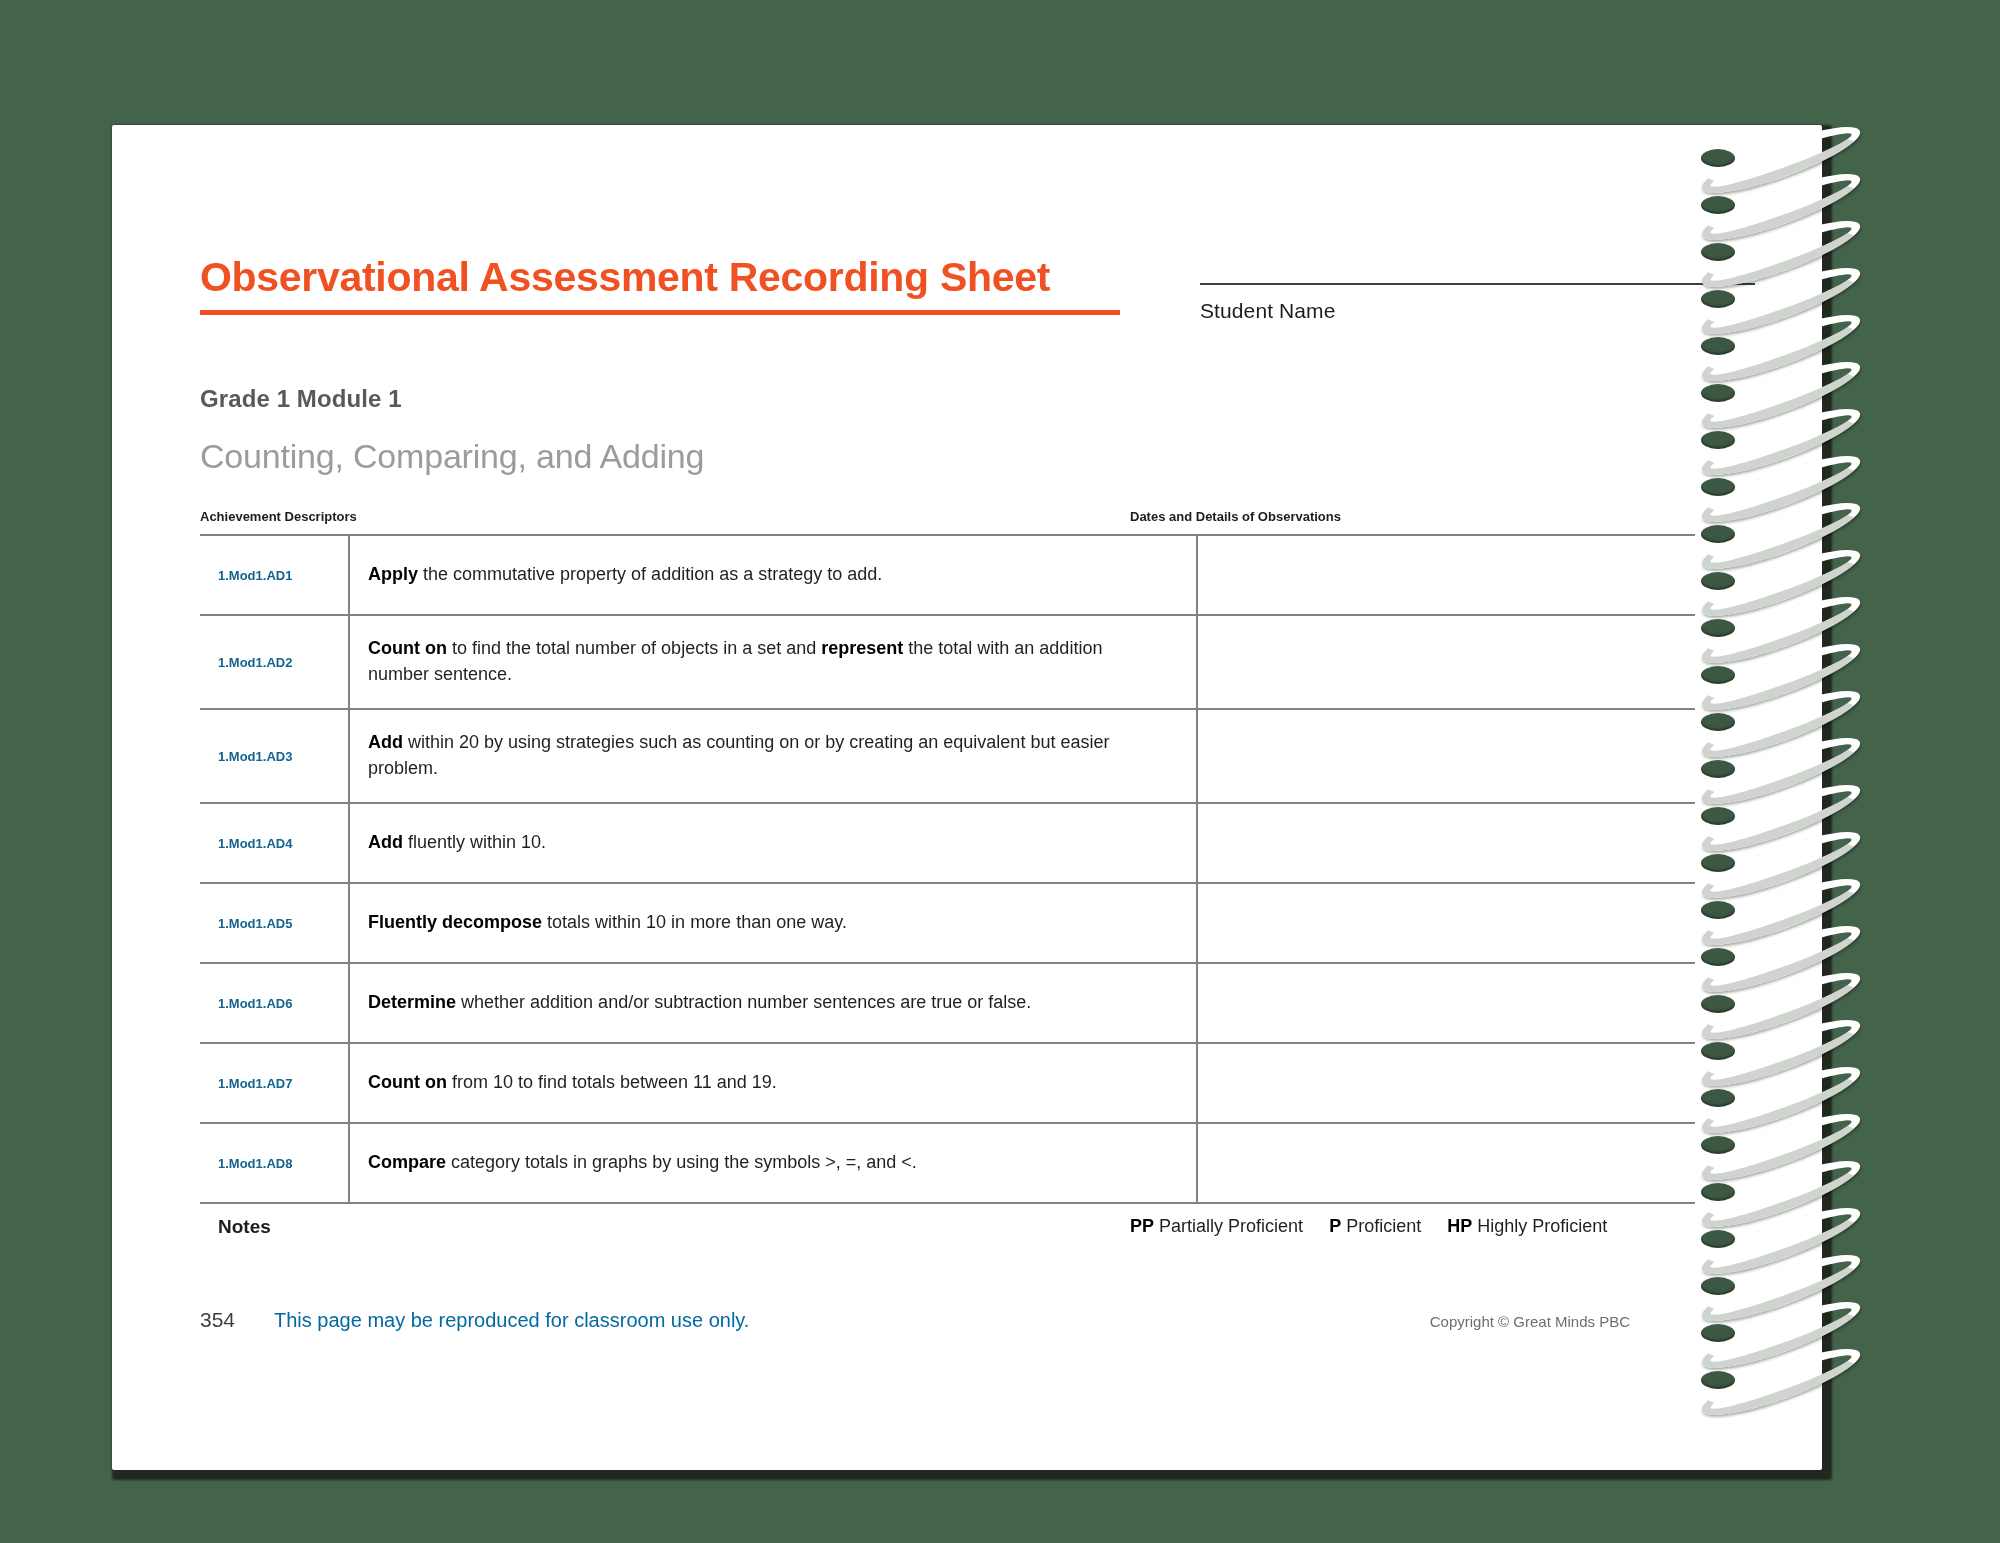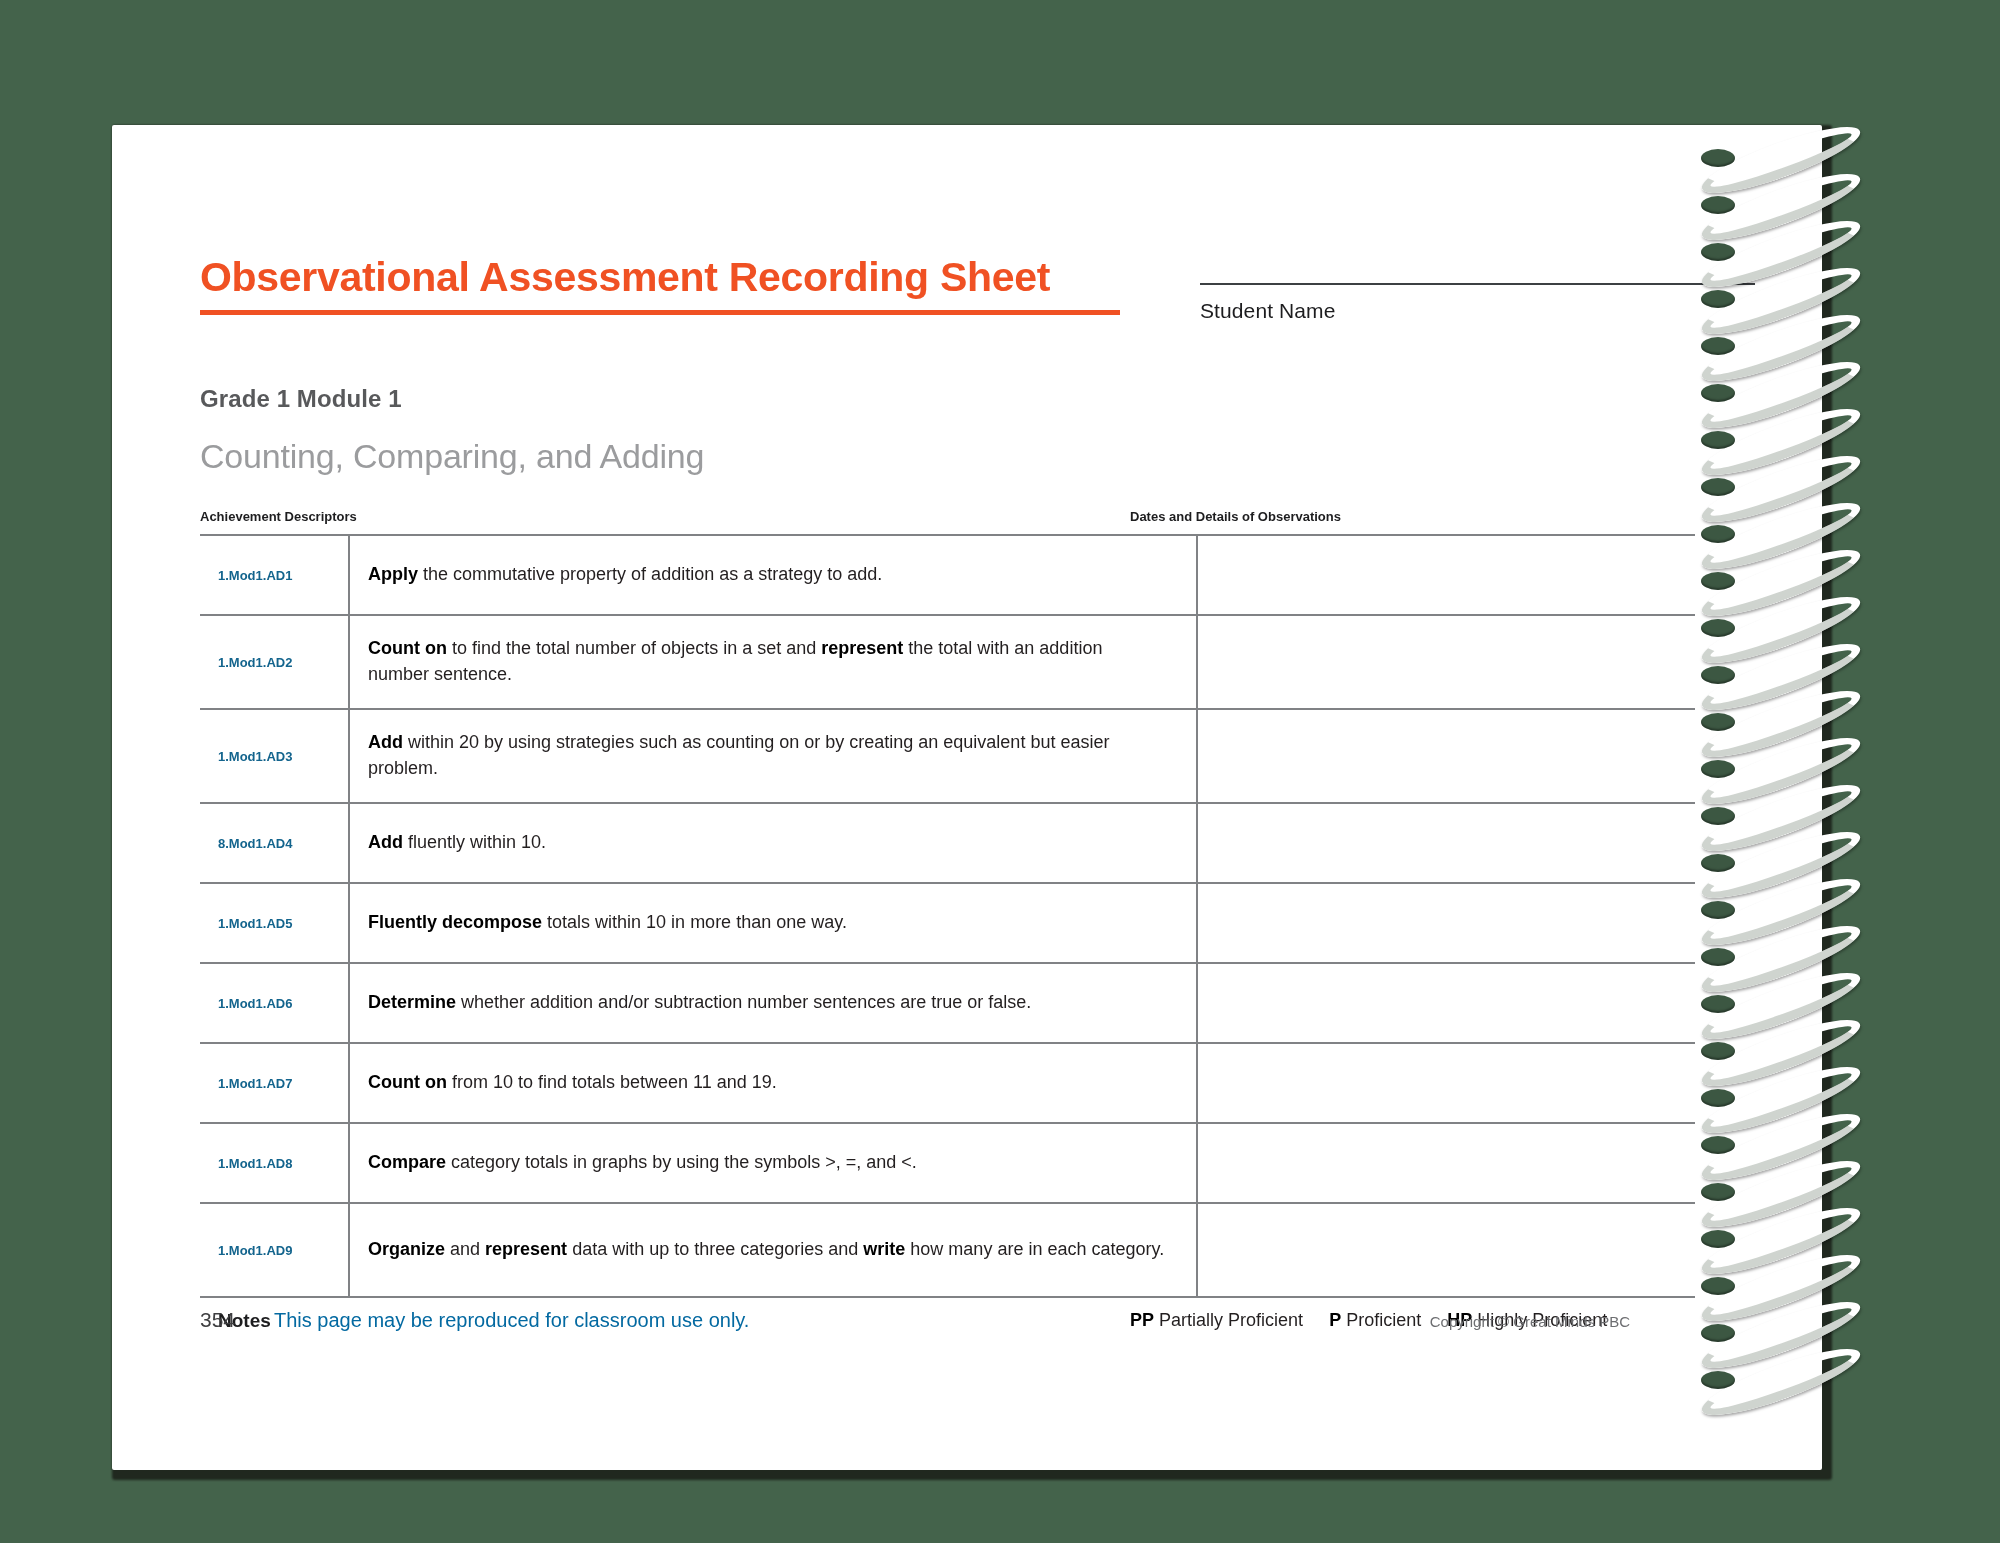--- a/index.html
+++ b/index.html
@@ -307,21 +307,21 @@
                   <td class="code">1.Mod1.AD2</td>
                   <td class="desc"><b>Count on</b> to find the total number of objects in a set and <b>represent</b> the total with an addition number sentence.</td>
                   <td class="obs"></td>
                 </tr>
                 <tr class="h-tall">
                   <td class="code">1.Mod1.AD3</td>
                   <td class="desc"><b>Add</b> within 20 by using strategies such as counting on or by creating an equivalent but easier problem.</td>
                   <td class="obs"></td>
                 </tr>
                 <tr class="h-short">
-                  <td class="code">8.Mod1.AD4</td>
+                  <td class="code">1.Mod1.AD4</td>
                   <td class="desc"><b>Add</b> fluently within 10.</td>
                   <td class="obs"></td>
                 </tr>
                 <tr class="h-short">
                   <td class="code">1.Mod1.AD5</td>
                   <td class="desc"><b>Fluently decompose</b> totals within 10 in more than one way.</td>
                   <td class="obs"></td>
                 </tr>
                 <tr class="h-short">
                   <td class="code">1.Mod1.AD6</td>
@@ -329,25 +329,20 @@
                   <td class="obs"></td>
                 </tr>
                 <tr class="h-short">
                   <td class="code">1.Mod1.AD7</td>
                   <td class="desc"><b>Count on</b> from 10 to find totals between 11 and 19.</td>
                   <td class="obs"></td>
                 </tr>
                 <tr class="h-short">
                   <td class="code">1.Mod1.AD8</td>
                   <td class="desc"><b>Compare</b> category totals in graphs by using the symbols &gt;, =, and &lt;.</td>
-                  <td class="obs"></td>
-                </tr>
-                <tr class="h-tall">
-                  <td class="code">1.Mod1.AD9</td>
-                  <td class="desc"><b>Organize</b> and <b>represent</b> data with up to three categories and <b>write</b> how many are in each category.</td>
                   <td class="obs"></td>
                 </tr>
               </tbody>
           </table>
 
           <div class="notes-row">
             <div class="notes-label">Notes</div>
             <div class="legend">
               <span class="k">PP</span>
               <span>Partially Proficient</span>

